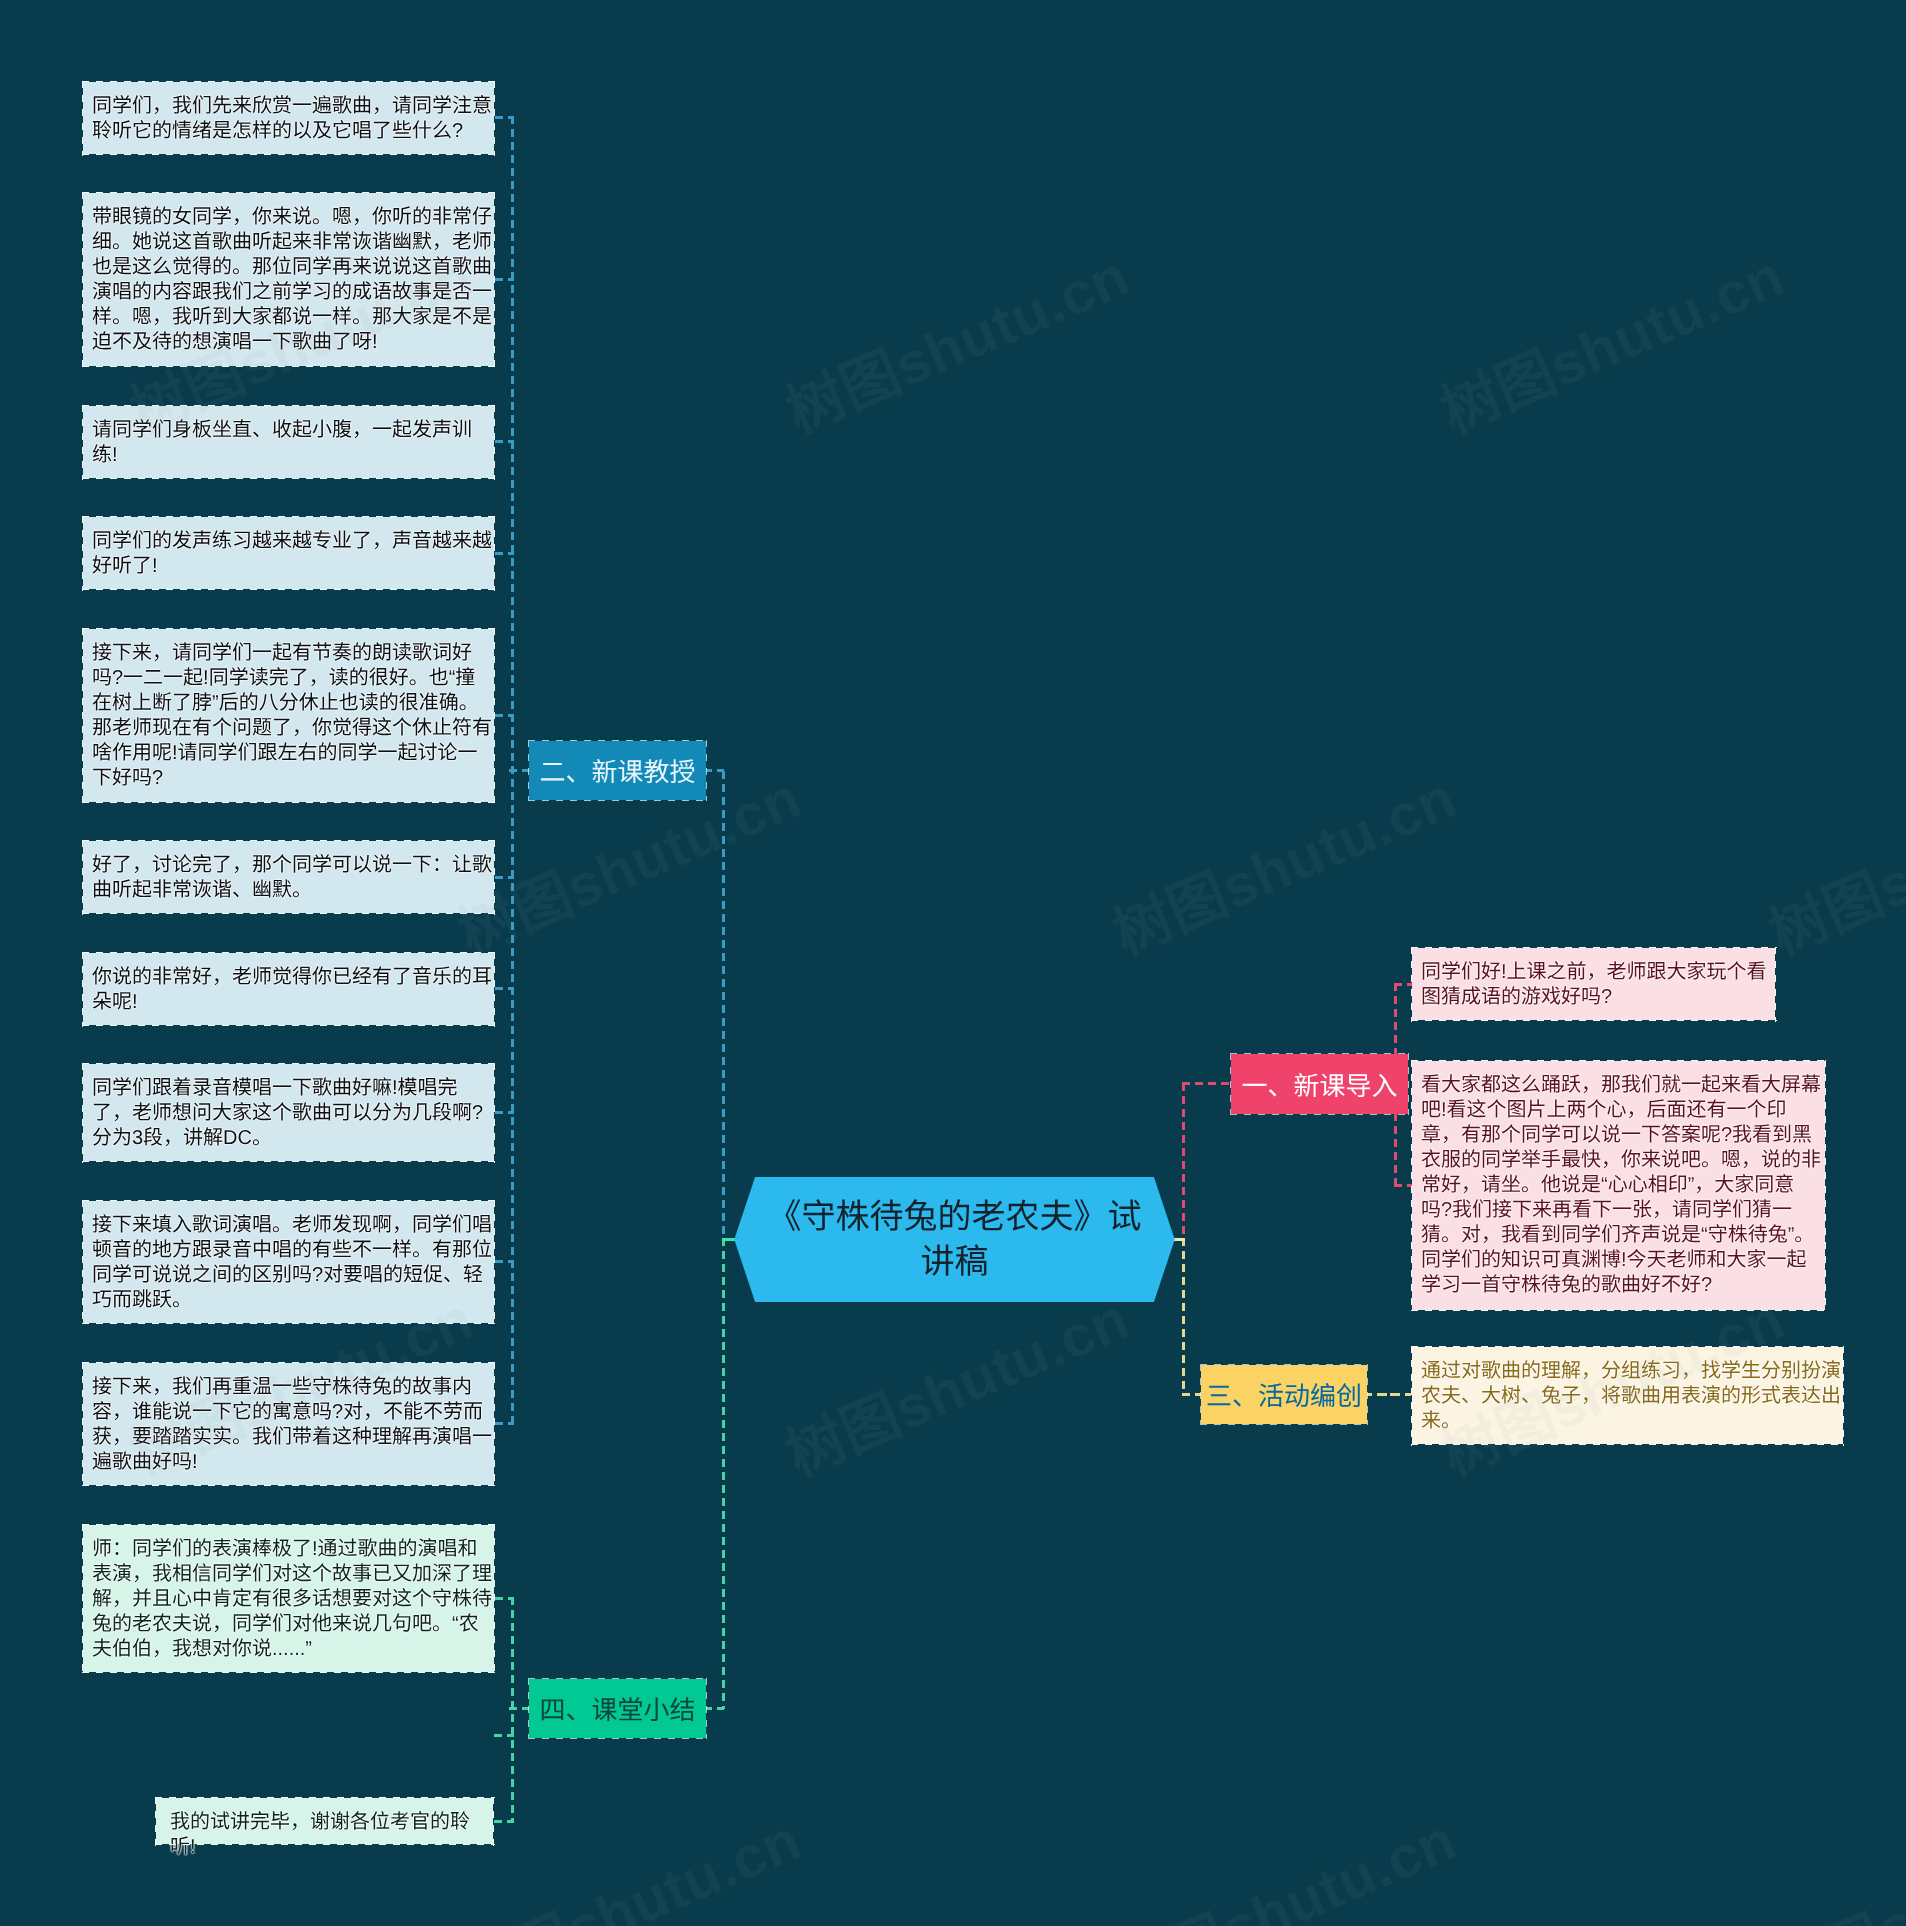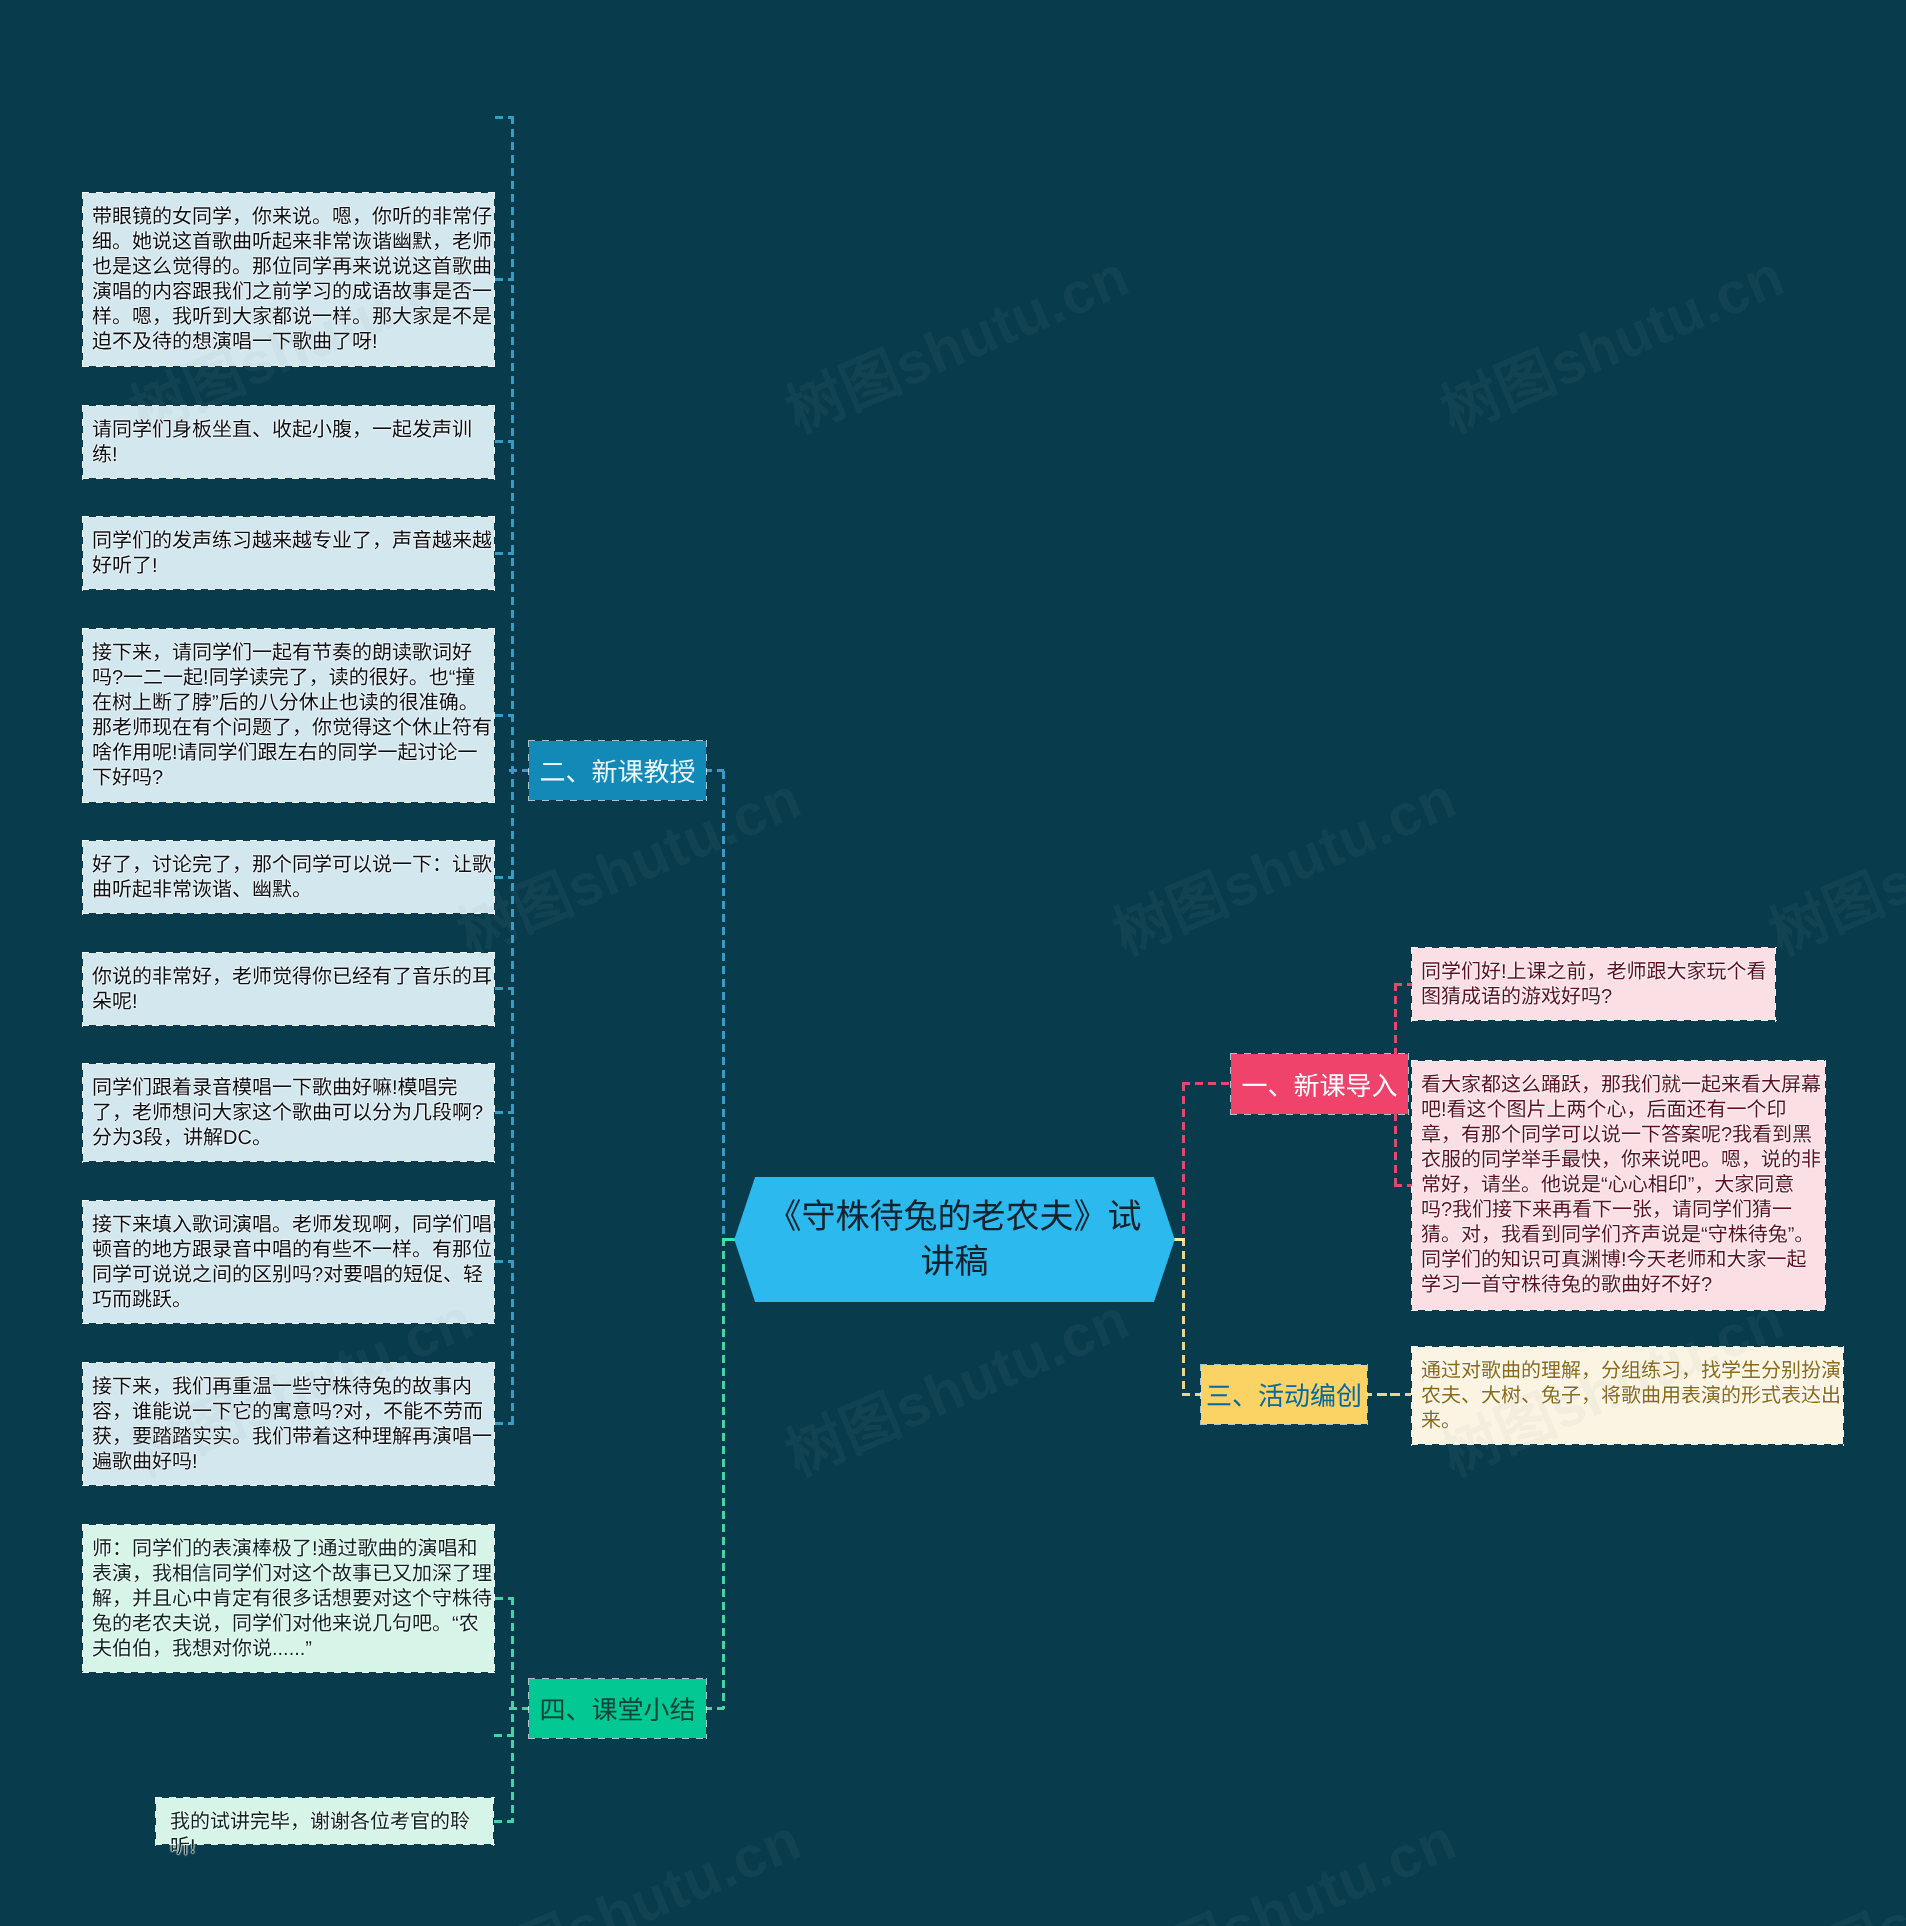--- a/index.html
+++ b/index.html
@@ -94,20 +94,21 @@
       <span>二、新课教授</span>
     </div>
 <div class="branch" style="left:1201px;top:1365px;width:166px;height:59px;background:#fbd264;color:#0369a1;">
       <span>三、活动编创</span>
     </div>
 <div class="branch" style="left:529px;top:1679px;width:177px;height:59px;background:#02c894;color:#0e4539;">
       <span>四、课堂小结</span>
     </div>
 <div class="leaf lp" style="left:1412px;top:948px;width:363px;height:72px;">同学们好!上课之前，老师跟大家玩个看图猜成语的游戏好吗?</div>
 <div class="leaf lp" style="left:1412px;top:1061px;width:413px;height:249px;">看大家都这么踊跃，那我们就一起来看大屏幕吧!看这个图片上两个心，后面还有一个印章，有那个同学可以说一下答案呢?我看到黑衣服的同学举手最快，你来说吧。嗯，说的非常好，请坐。他说是“心心相印”，大家同意吗?我们接下来再看下一张，请同学们猜一猜。对，我看到同学们齐声说是“守株待兔”。同学们的知识可真渊博!今天老师和大家一起学习一首守株待兔的歌曲好不好?</div>
+<div class="leaf lb" style="left:83px;top:82px;width:411px;height:72px;">同学们，我们先来欣赏一遍歌曲，请同学注意聆听它的情绪是怎样的以及它唱了些什么?</div>
 <div class="leaf lb" style="left:83px;top:193px;width:411px;height:173px;">带眼镜的女同学，你来说。嗯，你听的非常仔细。她说这首歌曲听起来非常诙谐幽默，老师也是这么觉得的。那位同学再来说说这首歌曲演唱的内容跟我们之前学习的成语故事是否一样。嗯，我听到大家都说一样。那大家是不是迫不及待的想演唱一下歌曲了呀!</div>
 <div class="leaf lb" style="left:83px;top:406px;width:411px;height:72px;">请同学们身板坐直、收起小腹，一起发声训练!</div>
 <div class="leaf lb" style="left:83px;top:517px;width:411px;height:72px;">同学们的发声练习越来越专业了，声音越来越好听了!</div>
 <div class="leaf lb" style="left:83px;top:629px;width:411px;height:173px;">接下来，请同学们一起有节奏的朗读歌词好吗?一二一起!同学读完了，读的很好。也“撞在树上断了脖”后的八分休止也读的很准确。那老师现在有个问题了，你觉得这个休止符有啥作用呢!请同学们跟左右的同学一起讨论一下好吗?</div>
 <div class="leaf lb" style="left:83px;top:841px;width:411px;height:72px;">好了，讨论完了，那个同学可以说一下：让歌曲听起非常诙谐、幽默。</div>
 <div class="leaf lb" style="left:83px;top:953px;width:411px;height:72px;">你说的非常好，老师觉得你已经有了音乐的耳朵呢!</div>
 <div class="leaf lb" style="left:83px;top:1064px;width:411px;height:97px;">同学们跟着录音模唱一下歌曲好嘛!模唱完了，老师想问大家这个歌曲可以分为几段啊?分为3段，讲解DC。</div>
 <div class="leaf lb" style="left:83px;top:1201px;width:411px;height:122px;">接下来填入歌词演唱。老师发现啊，同学们唱顿音的地方跟录音中唱的有些不一样。有那位同学可说说之间的区别吗?对要唱的短促、轻巧而跳跃。</div>
 <div class="leaf lb" style="left:83px;top:1363px;width:411px;height:122px;">接下来，我们再重温一些守株待兔的故事内容，谁能说一下它的寓意吗?对，不能不劳而获，要踏踏实实。我们带着这种理解再演唱一遍歌曲好吗!</div>
 <div class="leaf ly" style="left:1412px;top:1347px;width:431px;height:97px;">通过对歌曲的理解，分组练习，找学生分别扮演农夫、大树、兔子，将歌曲用表演的形式表达出来。</div>

